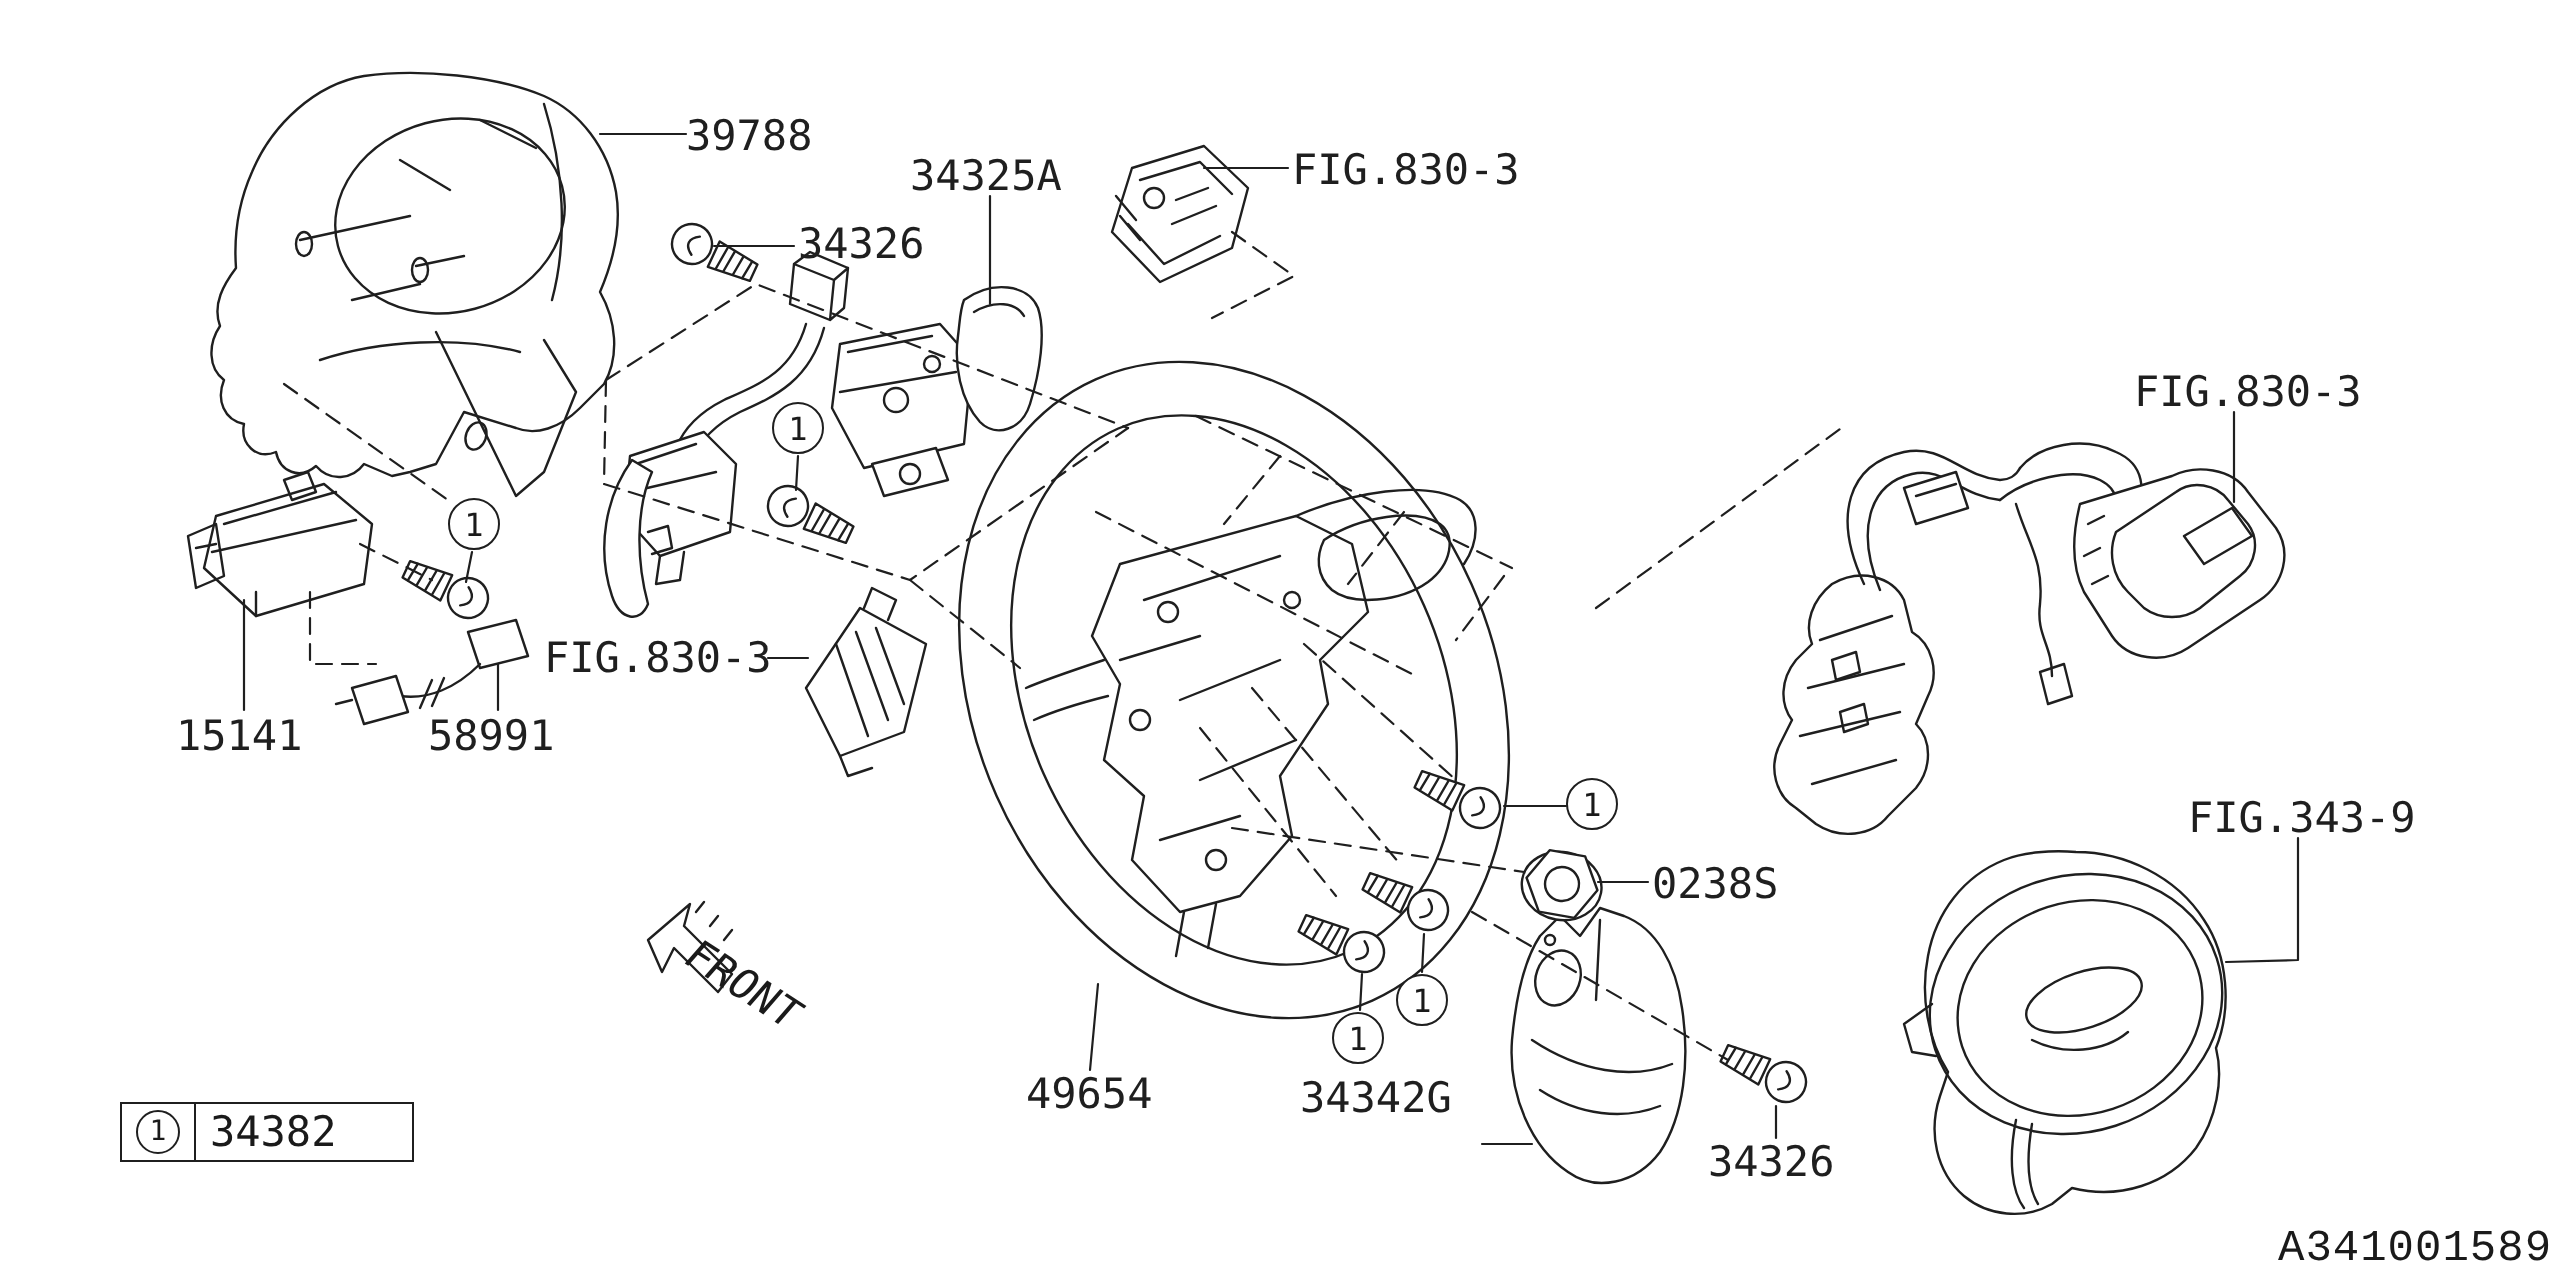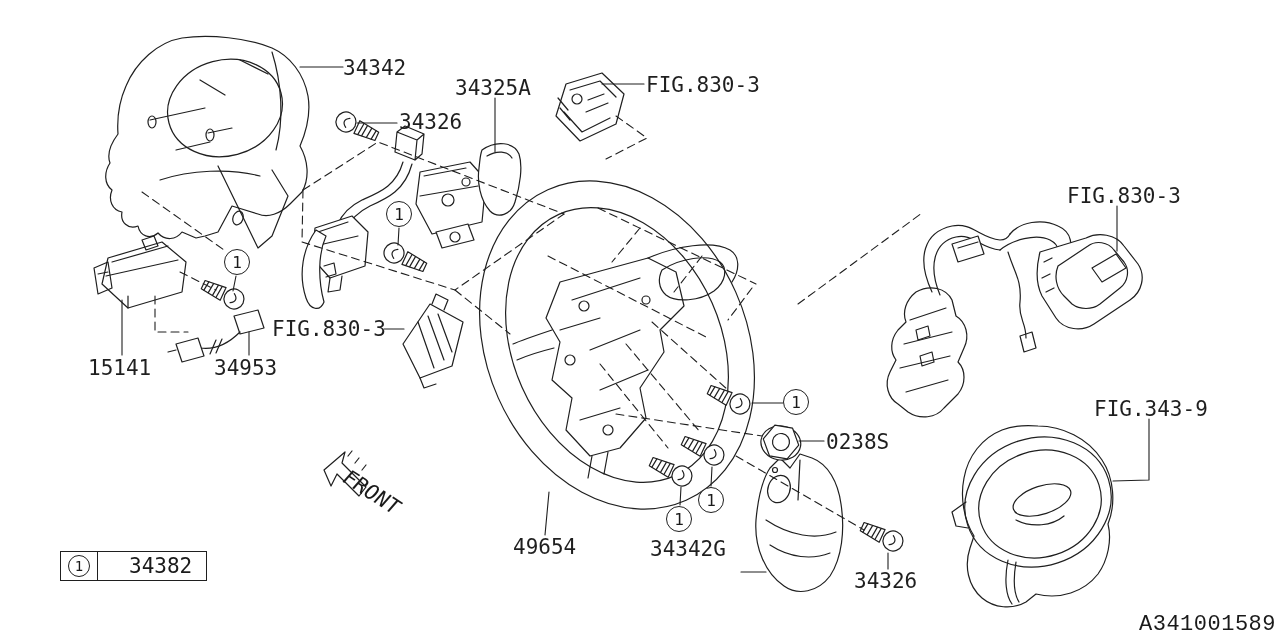--- a/index.html
+++ b/index.html
@@ -7,21 +7,21 @@
          font-family:"DejaVu Sans Mono",monospace;color:#1a1a1a;}
   .stage svg{position:absolute;left:0;top:0;}
   .lbl{position:absolute;font-size:21px;line-height:22px;white-space:nowrap;color:#1f1f1f;}
   .marker{position:absolute;width:26px;height:26px;border:1.4px solid #1f1f1f;border-radius:50%;
           display:flex;align-items:center;justify-content:center;font-size:16px;background:#fff;box-sizing:border-box;}
   .legend{position:absolute;left:60px;top:551px;width:147px;height:30px;border:1.5px solid #1f1f1f;
           display:flex;box-sizing:border-box;background:#fff;}
   .legend .cell-ref{width:37px;border-right:1.5px solid #1f1f1f;display:flex;align-items:center;justify-content:center;box-sizing:border-box;}
   .legend .ref-circle{width:22px;height:22px;border:1.3px solid #1f1f1f;border-radius:50%;
           display:flex;align-items:center;justify-content:center;font-size:14px;box-sizing:border-box;}
-  .legend .cell-num{flex:1;display:flex;align-items:center;padding-left:7px;font-size:21px;margin-left:24px;}
+  .legend .cell-num{flex:1;display:flex;align-items:center;padding-left:7px;font-size:21px;}
   .front-label{position:absolute;left:353px;top:466px;font-size:21px;
           transform:rotate(33deg) skewX(-8deg);transform-origin:left top;}
   .drawing-no{position:absolute;left:1139px;top:612px;font-size:22px;letter-spacing:0.5px;font-family:Liberation Mono, monospace;}
 </style>
 </head>
 <body>
 
 <div class="stage">
 
 <svg width="1280" height="640" viewBox="0 0 1280 640" fill="none" stroke="#1f1f1f" stroke-width="1.2" stroke-linejoin="round" stroke-linecap="round">
@@ -198,28 +198,28 @@
     <path d="M1149,419 L1149,480 L1113,481"></path>
     <path d="M236,276 L233,291 M399,228 L398,245 M752,403 L783,403 M712,467 L711,486 M681,487 L680,505"></path>
   </g>
 
   <g>
     <path d="M324,470 L345,452 L342,463 L366,487 L359,496 L337,474 L331,486 Z"></path>
     <path d="M348,456 L352,451 M355,463 L359,458 M362,470 L366,465"></path>
   </g>
 </svg>
 
-<div class="lbl" style="left:343px;top:57px">34342</div>
+<div class="lbl" style="left:343px;top:57px">39788</div>
 <div class="lbl" style="left:399px;top:111px">34326</div>
 <div class="lbl" style="left:455px;top:77px">34325A</div>
 <div class="lbl" style="left:646px;top:74px">FIG.830-3</div>
 <div class="lbl" style="left:1067px;top:185px">FIG.830-3</div>
 <div class="lbl" style="left:272px;top:318px">FIG.830-3</div>
 <div class="lbl" style="left:88px;top:357px">15141</div>
-<div class="lbl" style="left:214px;top:357px">34953</div>
+<div class="lbl" style="left:214px;top:357px">58991</div>
 <div class="lbl" style="left:513px;top:536px">49654</div>
 <div class="lbl" style="left:826px;top:431px">0238S</div>
 <div class="lbl" style="left:650px;top:538px">34342G</div>
 <div class="lbl" style="left:854px;top:570px">34326</div>
 <div class="lbl" style="left:1094px;top:398px">FIG.343-9</div>
 
 <div class="marker" style="left:224px;top:249px">1</div>
 <div class="marker" style="left:386px;top:201px">1</div>
 <div class="marker" style="left:783px;top:389px">1</div>
 <div class="marker" style="left:698px;top:487px">1</div>

